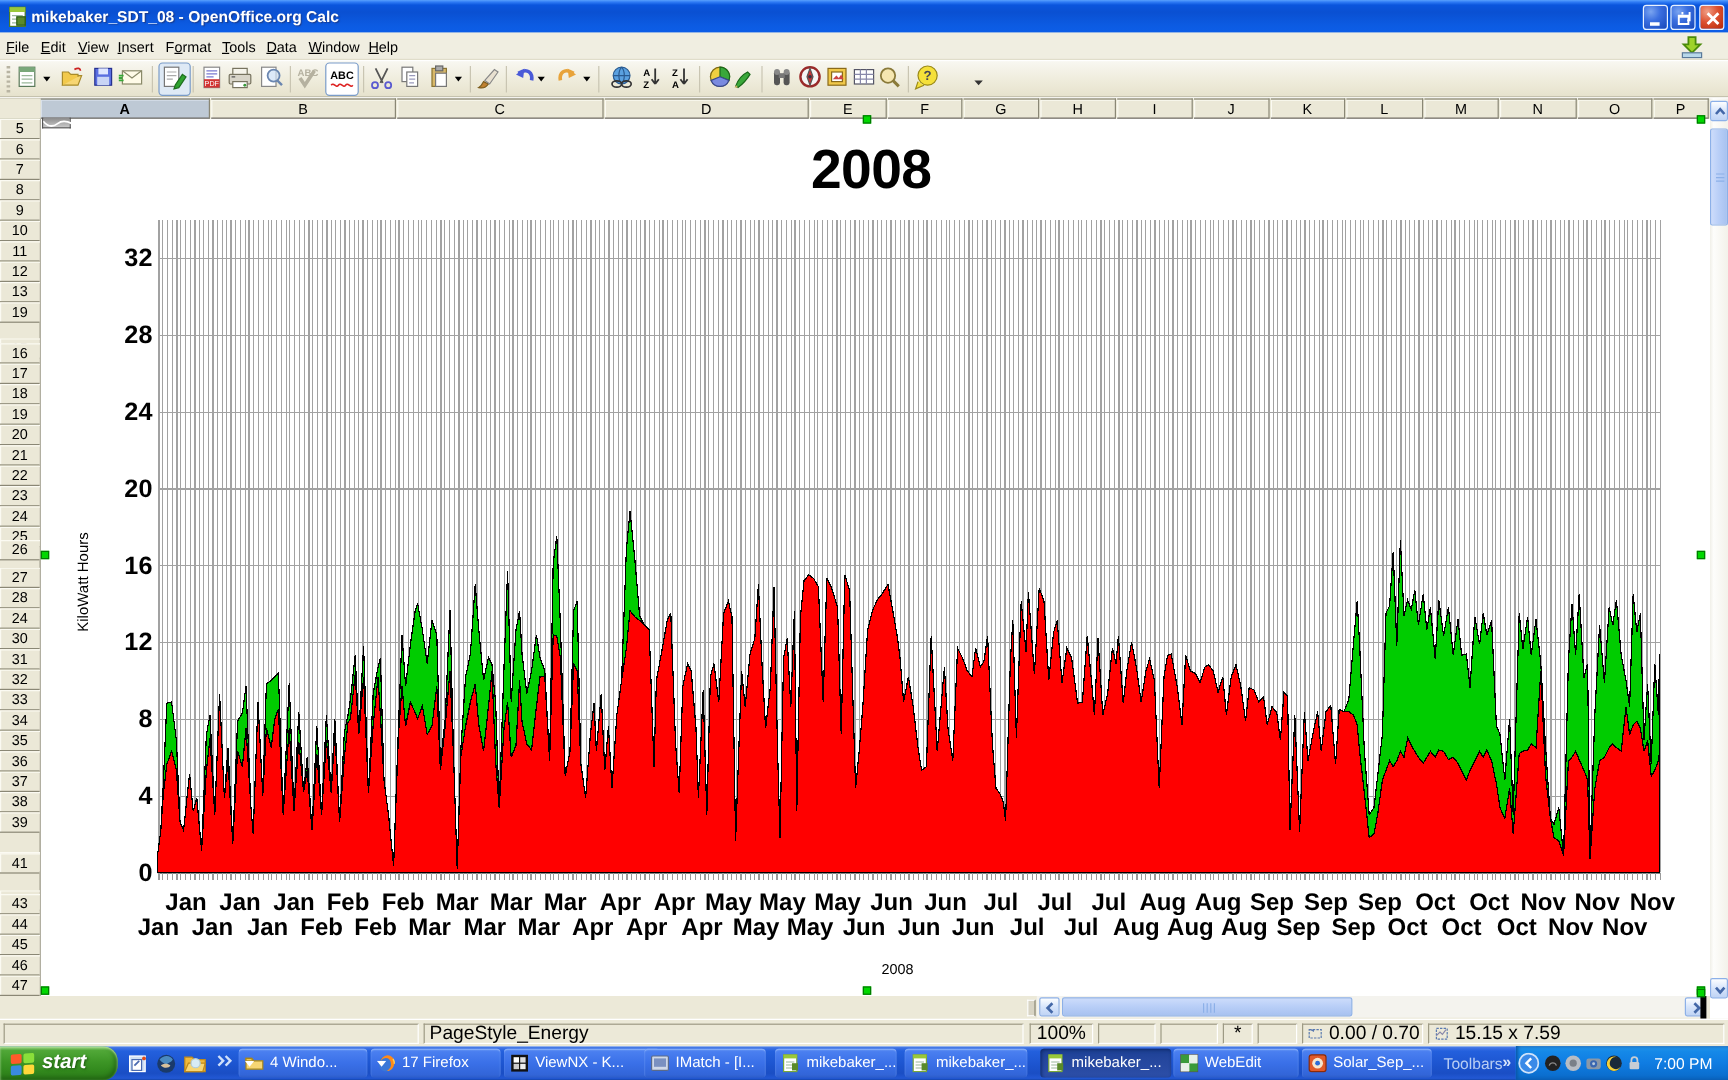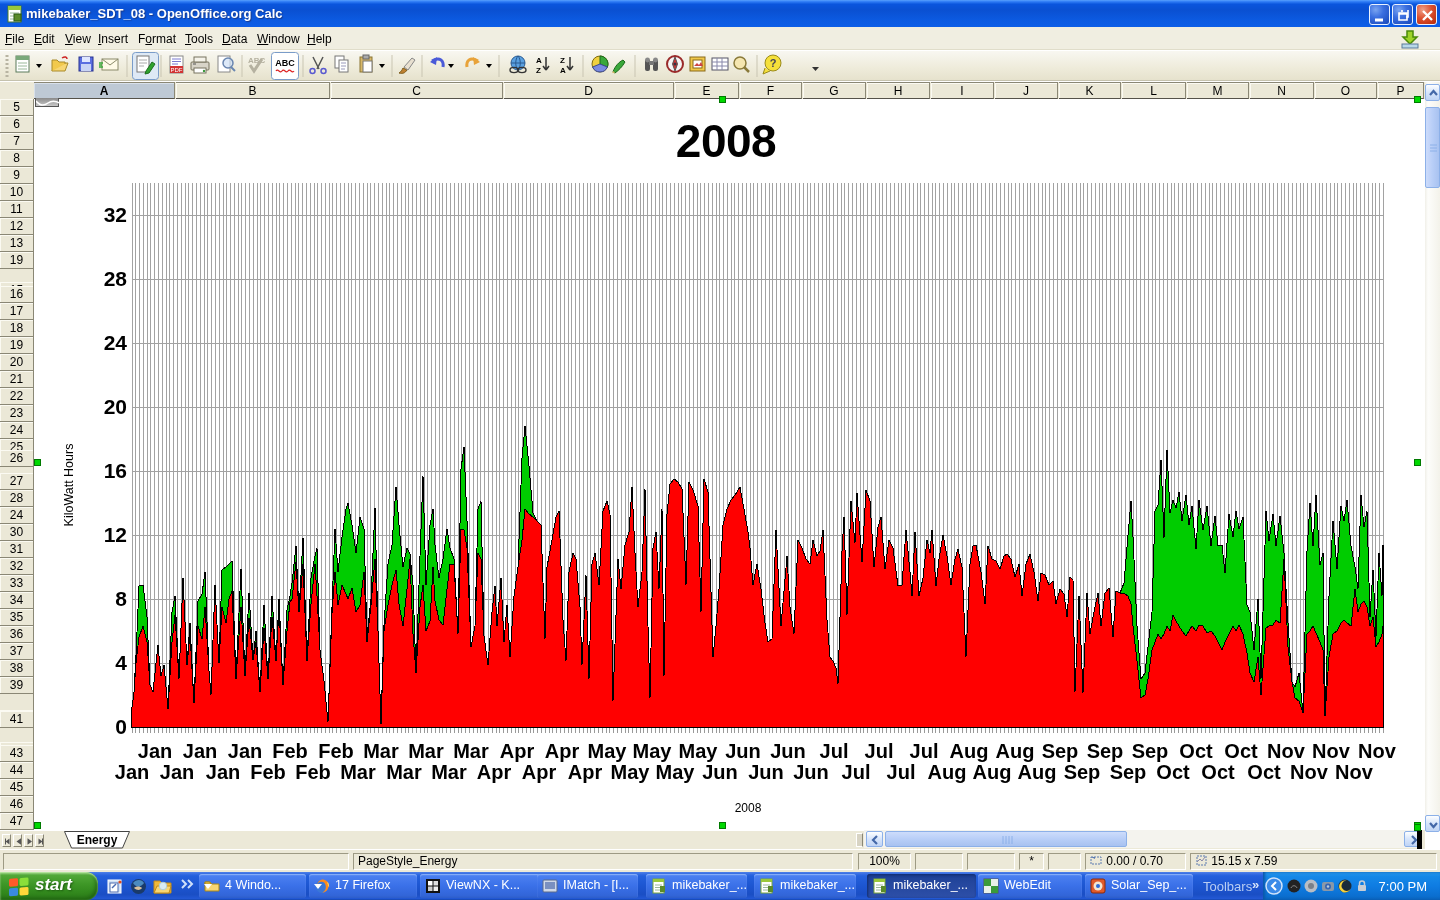--- a/index.html
+++ b/index.html
@@ -44,21 +44,21 @@
 #hscrollzone { position:absolute; left:0; top:830px; width:1425px; height:19px; background:#ece9d8; }
 .sbtn { position:absolute; background:linear-gradient(180deg,#fdfeff,#d7e5fb 50%,#c0d4f5); border:1px solid #8cb0e8; border-radius:2px; }
 .sthumb { background:linear-gradient(90deg,#cddcfb,#b8cef7 50%,#a8c2f0); border:1px solid #8cb0e8; border-radius:2px; position:absolute; }
 .sthumbh { background:linear-gradient(180deg,#cddcfb,#b8cef7 50%,#a8c2f0); border:1px solid #8cb0e8; border-radius:2px; position:absolute; }
 
 #tabbar { position:absolute; left:0; top:0px; width:866px; height:19px; background:#ece9d8; border-top:1px solid #fff; }
 .navb { position:absolute; top:3px; width:9px; height:13px; background:#ece9d8; border:1px solid #fff; border-right-color:#8a8775; border-bottom-color:#8a8775; font-size:7px; color:#333; text-align:center; line-height:12px;}
 #etab { position:absolute; left:64px; top:0px; width:66px; height:18px; }
 
 #statusbar { position:absolute; left:0; top:849px; width:1440px; height:23px; background:#ece9d8; border-top:1px solid #fff; }
-.sfield { position:absolute; top:3px; height:17px; border:1px solid; border-color:#9d9a84 #fff #fff #9d9a84; font-size:12px; color:#000; padding-left:4px; line-height:15px; }
+.sfield { position:absolute; top:3px; height:17px; border:1px solid; border-color:#9d9a84 #fff #fff #9d9a84; font-size:16px; color:#000; padding-left:4px; line-height:15px; }
 
 #taskbar { position:absolute; left:0; top:872px; width:1440px; height:28px; background:linear-gradient(180deg,#4f82e8 0%,#3a6fe3 6%,#2360dd 14%,#1c54cf 55%,#1a4ec4 80%,#2258d4 95%,#1545ab 100%); }
 #startbtn { position:absolute; left:0; top:0; width:98px; height:28px; border-radius:0 12px 12px 0;
   background:linear-gradient(180deg,#8fce79 0%,#51a838 12%,#3d9626 45%,#338a1e 70%,#2d7e1a 100%);
   box-shadow:inset 0 1px 2px #c8f0b0, inset -2px -2px 4px #1e6010; }
 #startbtn span { position:absolute; left:35px; top:3px; color:#fff; font-size:17px; font-style:italic; font-weight:bold; text-shadow:1px 1px 2px #1e5a10; }
 .ql { position:absolute; top:6px; }
 .tbtn { position:absolute; top:2px; height:24px; border-radius:3px;
   background:linear-gradient(180deg,#5b8df2 0%,#4a7ff0 10%,#3a70e8 50%,#3265d8 90%,#2d5dc9 100%);
   box-shadow:inset 0 1px 1px #8ab0f8; color:#fff; font-size:12.5px; overflow:hidden; white-space:nowrap;padding-left:28px; }
@@ -379,40 +379,20 @@
         </svg></div>
   <div class="sthumb" style="left:0px;top:25px;width:15px;height:81px;"><svg width="15" height="81">
           <path d="M4 37h7M4 40h7M4 43h7" stroke="#8cb0e8"></path>
         </svg></div>
   <div class="sbtn" style="left:0px;top:733px;width:15px;height:17px;"><svg width="15" height="17">
           <path d="M4 7l3.5 4 3.5-4" stroke="#4468a8" stroke-width="2.2" fill="none"></path>
         </svg></div>
 </div>
 
 <div id="hscrollzone">
-  <div id="tabbar">
-    <div class="navb" style="left:2px;"><svg width="9" height="13">
-            <path d="M2.5 6.5l4-3v6z" fill="#555"></path>
-            <path d="M2.5 3.5v6" stroke="#555"></path>
-          </svg></div>
-    <div class="navb" style="left:13px;"><svg width="9" height="13">
-            <path d="M2.5 6.5l4.5-3.2v6.4z" fill="#555"></path>
-          </svg></div>
-    <div class="navb" style="left:24px;"><svg width="9" height="13">
-            <path d="M7 6.5l-4.5-3.2v6.4z" fill="#555"></path>
-          </svg></div>
-    <div class="navb" style="left:35px;"><svg width="9" height="13">
-            <path d="M6.5 6.5l-4-3v6z" fill="#555"></path>
-            <path d="M6.5 3.5v6" stroke="#555"></path>
-          </svg></div>
-    <svg id="etab" width="66" height="18">
-          <path d="M0.5 0.5 L7.5 17 H58.5 L65.5 0.5 Z" fill="#fff" stroke="#444"></path>
-          <text x="33" y="13" font-size="12" font-weight="bold" text-anchor="middle" font-family="Liberation Sans">Energy</text>
-        </svg>
-  </div>
   <div style="position:absolute;left:856px;top:3px;width:7px;height:14px;background:#d8d4c4;border:1px solid #fff;border-right-color:#8a8775;"></div>
   <div style="position:absolute;left:864px;top:0px;width:558px;height:18px;background:#f4f3ee;"></div>
       <div class="sbtn" style="left:866px;top:1px;width:17px;height:16px;"><svg width="17" height="16">
           <path d="M10 4l-4 4 4 4" stroke="#4468a8" stroke-width="2.2" fill="none"></path>
         </svg></div>
   <div class="sthumbh" style="left:885px;top:1px;width:242px;height:16px;"><svg width="242" height="16">
           <path d="M117 4v8M120 4v8M123 4v8M126 4v8" stroke="#8cb0e8"></path>
         </svg></div>
   <div class="sbtn" style="left:1404px;top:1px;width:17px;height:16px;"><svg width="17" height="16">
           <path d="M7 4l4 4-4 4" stroke="#4468a8" stroke-width="2.2" fill="none"></path>

